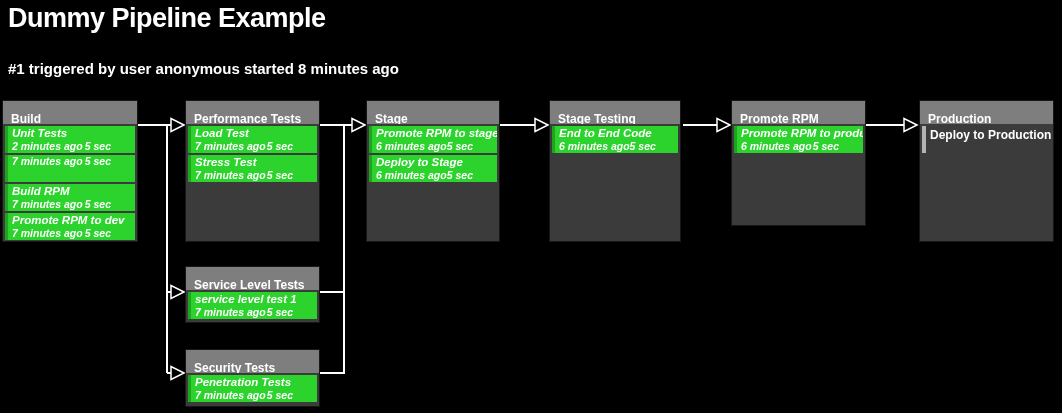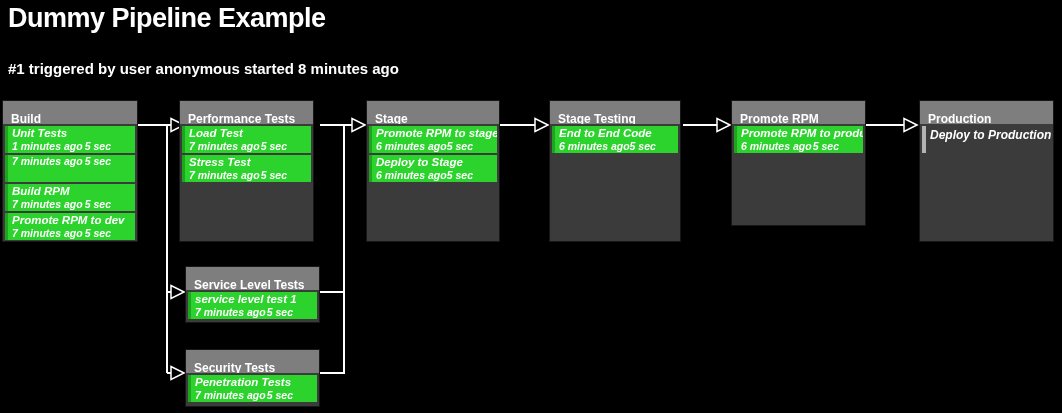--- a/index.html
+++ b/index.html
@@ -62,27 +62,26 @@
   }
   .job-meta {
     display: flex; justify-content: space-between;
     padding: 0 24px 0 4px;
     font-size: 10.5px; font-weight: bold; line-height: 12px;
     white-space: nowrap;
   }
   .job.pending {
     background: transparent;
     border-left: 4px solid var(--pend-bar);
-    font-style: italic;
   }
   .job.pending .job-title { font-size: 12px; padding-top: 3px; }
 
   
   #stage-build          { left: 2px;   top: 100px; width: 136px; height: 142px; }
-  #stage-performance    { left: 179px; top: 100px; width: 135px; height: 142px; }
+  #stage-performance    { left: 185px; top: 100px; width: 135px; height: 142px; }
   #stage-stage          { left: 366px; top: 100px; width: 134px; height: 142px; }
   #stage-stage-testing  { left: 549px; top: 100px; width: 132px; height: 142px; }
   #stage-promote-rpm    { left: 731px; top: 100px; width: 135px; height: 126px; }
   #stage-production     { left: 919px; top: 100px; width: 135px; height: 142px; }
   #stage-service-level  { left: 185px; top: 266px; width: 135px; height: 57px; }
   #stage-security       { left: 185px; top: 349px; width: 135px; height: 58px; }
 </style>
 </head>
 <body>
 
@@ -117,21 +116,21 @@
       <polygon points="184,292 171,285.5 171,298.5"></polygon>
       <polygon points="184,373 171,366.5 171,379.5"></polygon>
     </g>
   </svg>
 
   <div class="stage" id="stage-build">
     <div class="stage-header">Build</div>
     <div class="job success">
       <div class="job-title">Unit Tests</div>
       <div class="job-meta">
-        <span>1 minutes ago</span>
+        <span>2 minutes ago</span>
         <span>5 sec</span>
       </div>
     </div>
     <div class="job success">
       <div class="job-meta">
         <span>7 minutes ago</span>
         <span>5 sec</span>
       </div>
     </div>
     <div class="job success">

